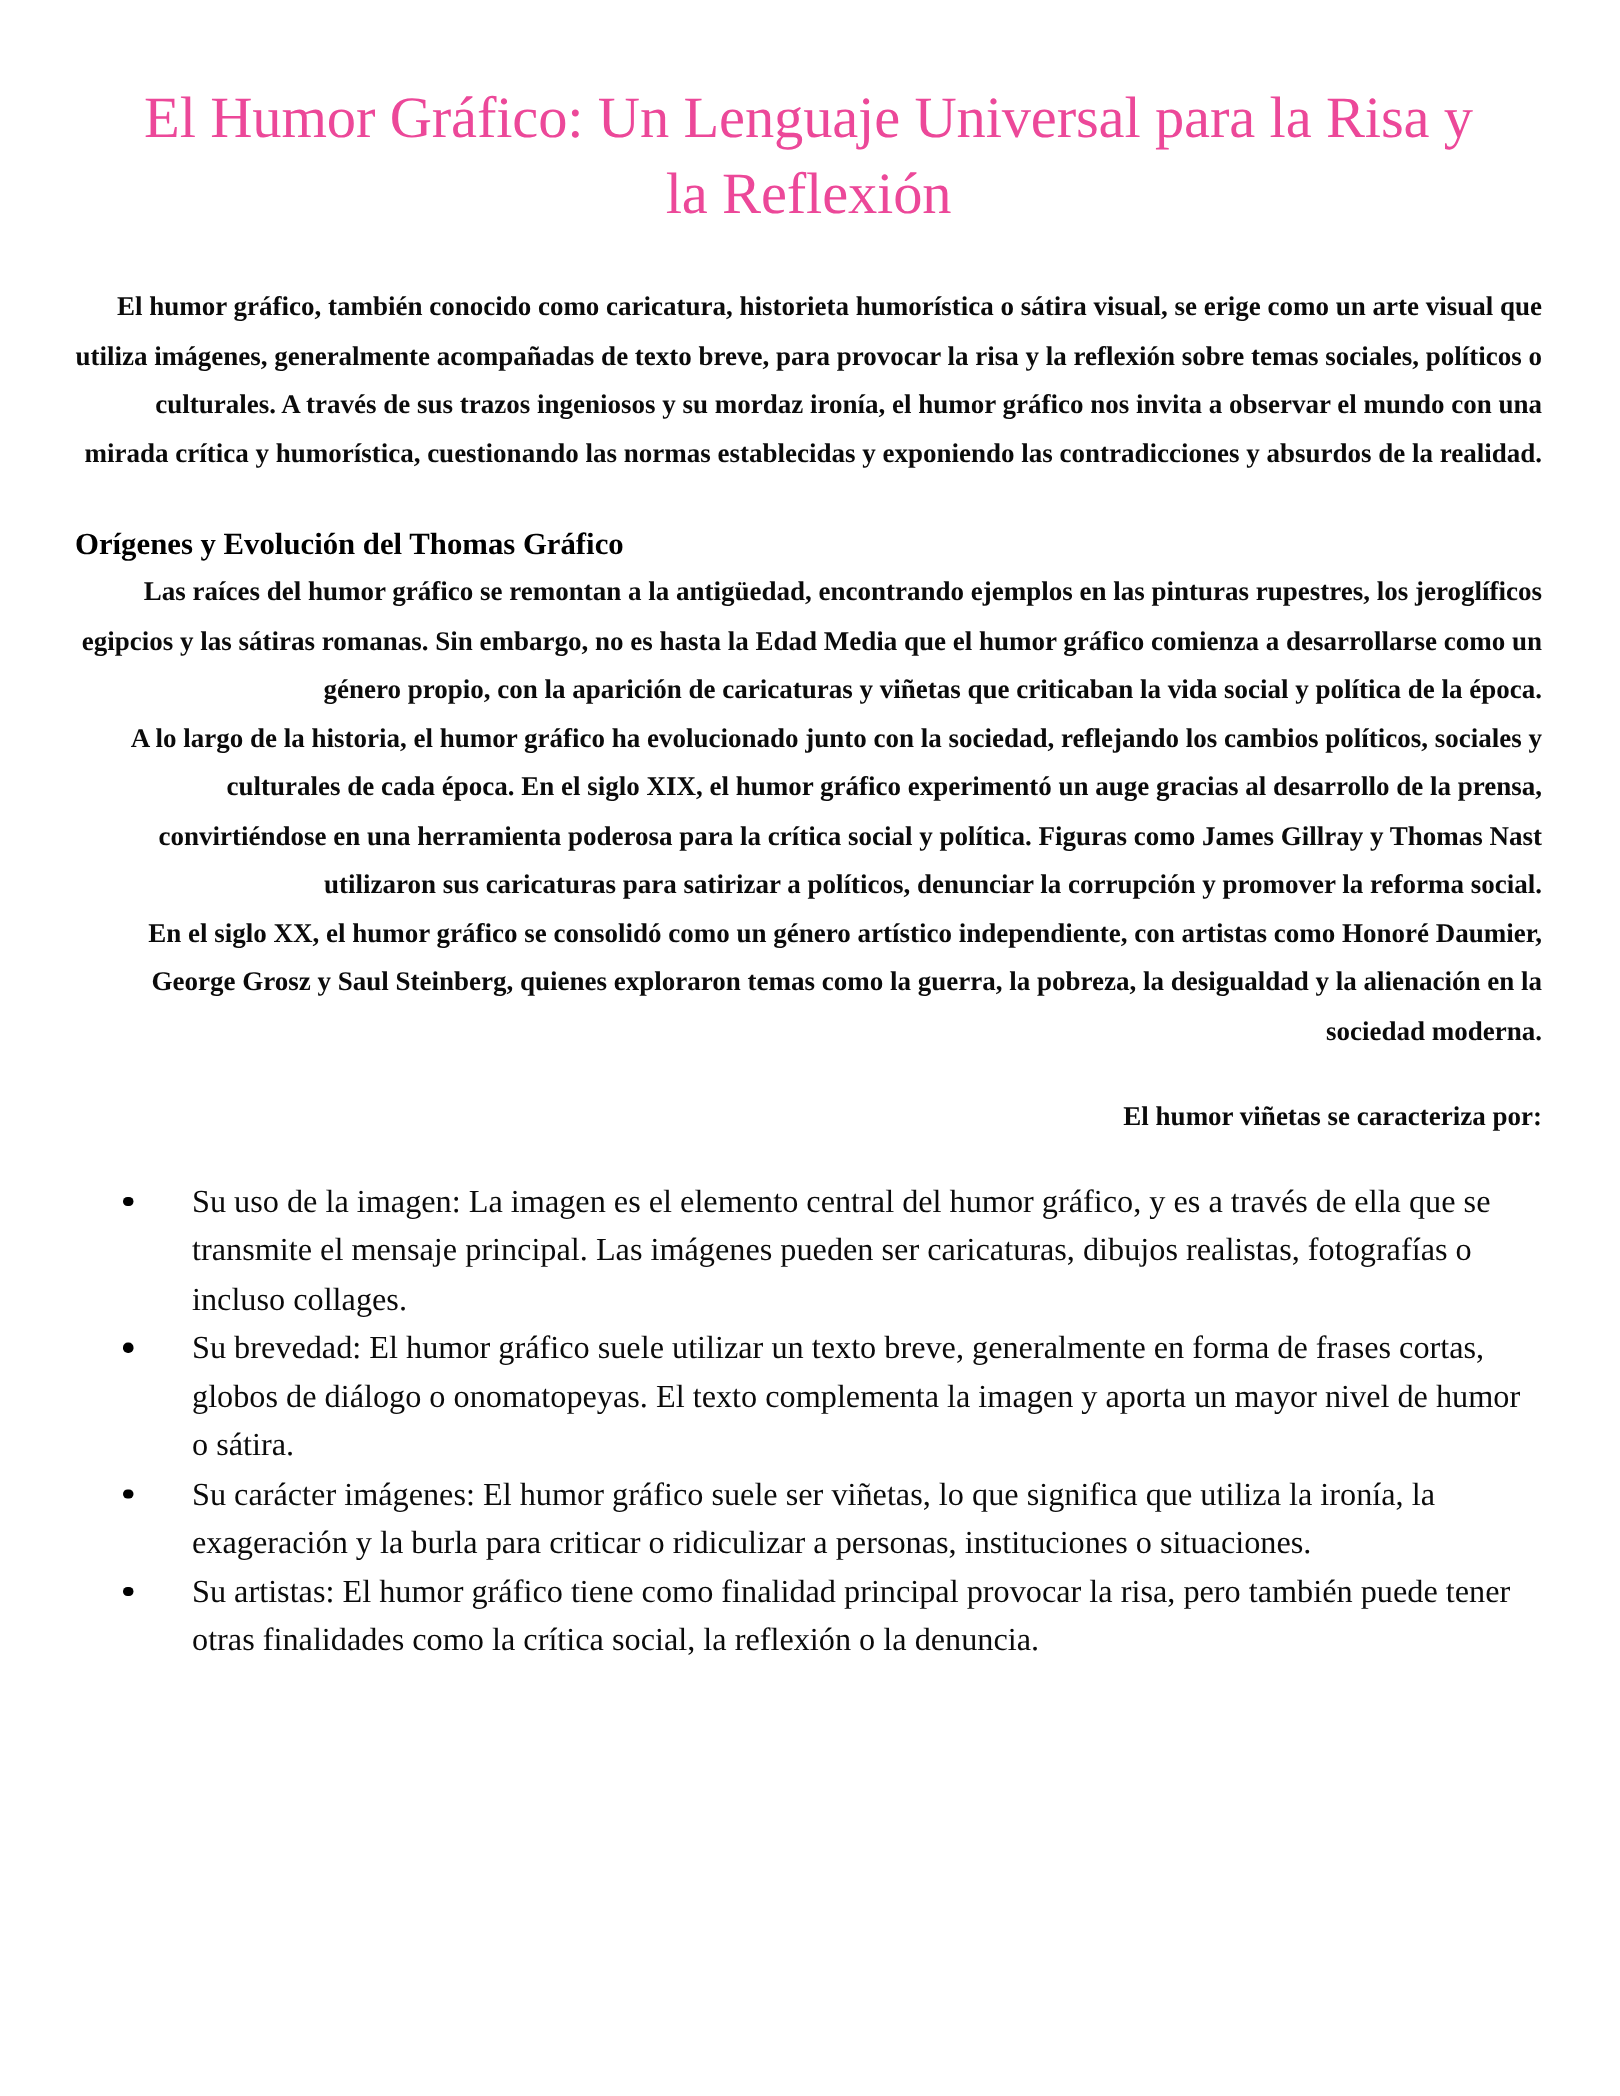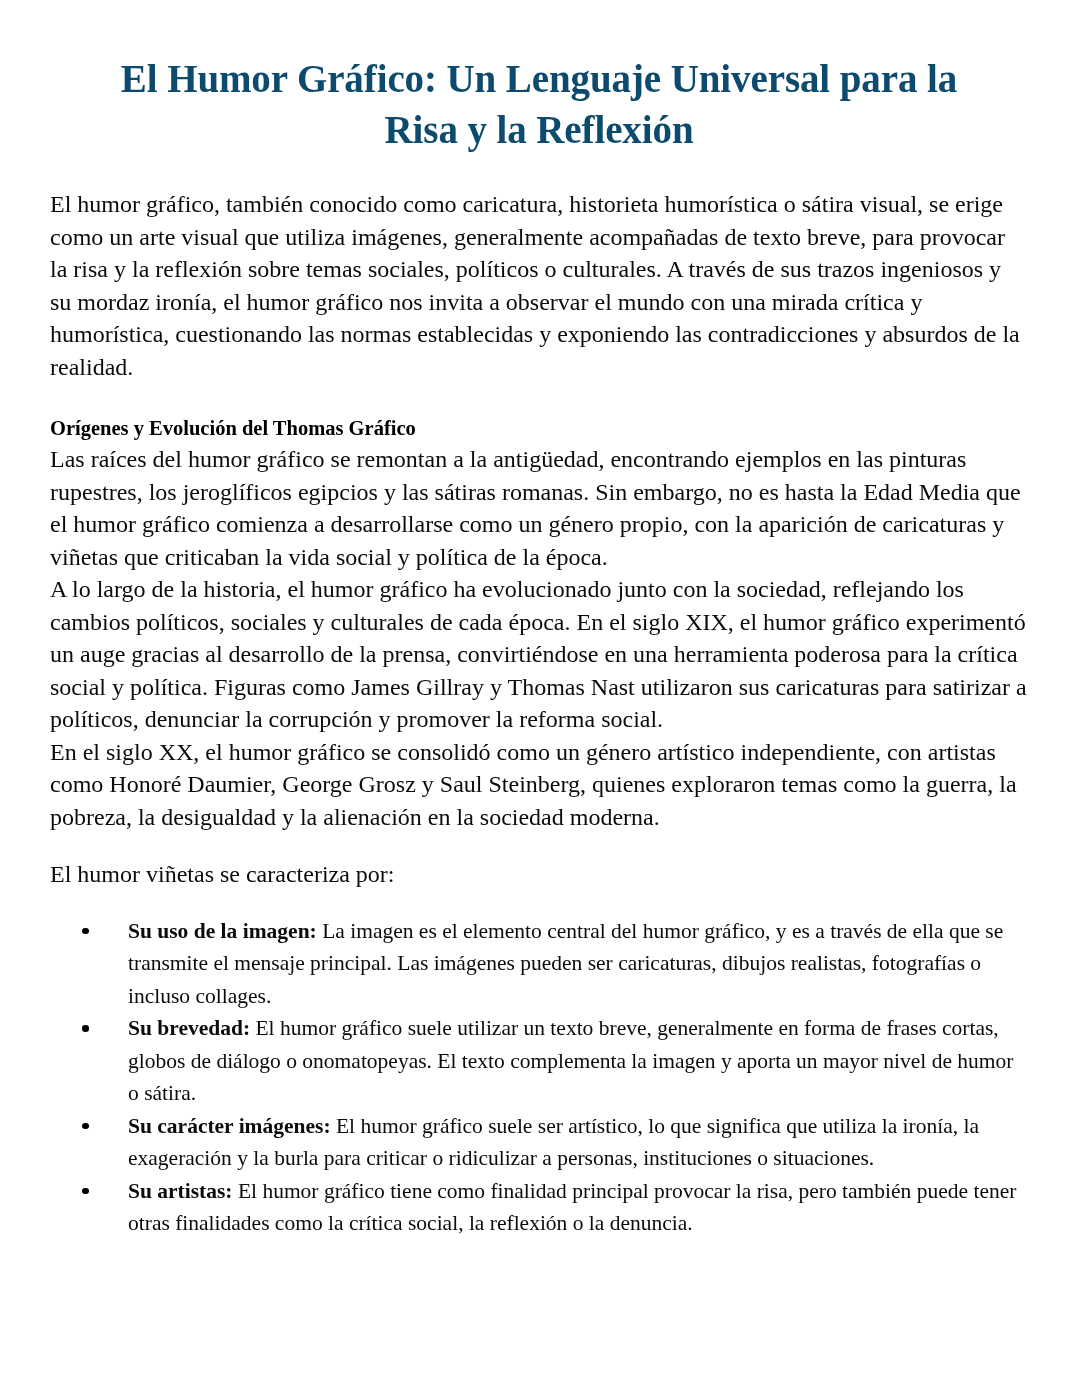--- a/index.html
+++ b/index.html
@@ -21,33 +21,34 @@
     width: 1080px;
     height: 1397px;
     padding: 40px 52px 0 50px;
     background: #ffffff;
     position: relative;
   }
 
   .doc-title {
     font-size: 39px;
     line-height: 1.30;
-    font-weight: bold;
-    color: #0c4a6e;
+    font-weight: normal;
+    color: #ec4899;
     text-align: center;
     margin: 14px 30px 0 30px;
     letter-spacing: -0.1px;
   }
 
   .body-text {
-    font-size: 24px;
+    font-size: 18px;
     line-height: 32.5px;
-    text-align: left;
+    text-align: right;
     margin: 0;
     color: #0b0b0b;
+    font-weight: bold;
   }
 
   .para {
   }
 
   .para.first {
     margin-top: 33px;
   }
 
   .section-heading {
@@ -82,21 +83,21 @@
     left: 32px;
     top: 13px;
     width: 6.5px;
     height: 6.5px;
     border-radius: 50%;
     background: #000000;
     display: block;
   }
 
   ul.feature-list > li .term {
-    font-weight: bold;
+    font-weight: normal;
   }
 
   .term, .desc {
     display: inline;
   }
 </style>
 </head>
 <body>
 
 <div class="page">
@@ -117,20 +118,20 @@
   <p class="body-text lead-in">El humor viñetas se caracteriza por:</p>
 
   <ul class="feature-list">
     <li>
       <span class="bullet-dot"></span><span class="term">Su uso de la imagen:</span><span class="desc"> La imagen es el elemento central del humor gráfico, y es a través de ella que se transmite el mensaje principal. Las imágenes pueden ser caricaturas, dibujos realistas, fotografías o incluso collages.</span>
     </li>
     <li>
       <span class="bullet-dot"></span><span class="term">Su brevedad:</span><span class="desc"> El humor gráfico suele utilizar un texto breve, generalmente en forma de frases cortas, globos de diálogo o onomatopeyas. El texto complementa la imagen y aporta un mayor nivel de humor o sátira.</span>
     </li>
     <li>
-      <span class="bullet-dot"></span><span class="term">Su carácter imágenes:</span><span class="desc"> El humor gráfico suele ser artístico, lo que significa que utiliza la ironía, la exageración y la burla para criticar o ridiculizar a personas, instituciones o situaciones.</span>
+      <span class="bullet-dot"></span><span class="term">Su carácter imágenes:</span><span class="desc"> El humor gráfico suele ser viñetas, lo que significa que utiliza la ironía, la exageración y la burla para criticar o ridiculizar a personas, instituciones o situaciones.</span>
     </li>
     <li>
       <span class="bullet-dot"></span><span class="term">Su artistas:</span><span class="desc"> El humor gráfico tiene como finalidad principal provocar la risa, pero también puede tener otras finalidades como la crítica social, la reflexión o la denuncia.</span>
     </li>
   </ul>
 
 </div>
 
 </body></html>

